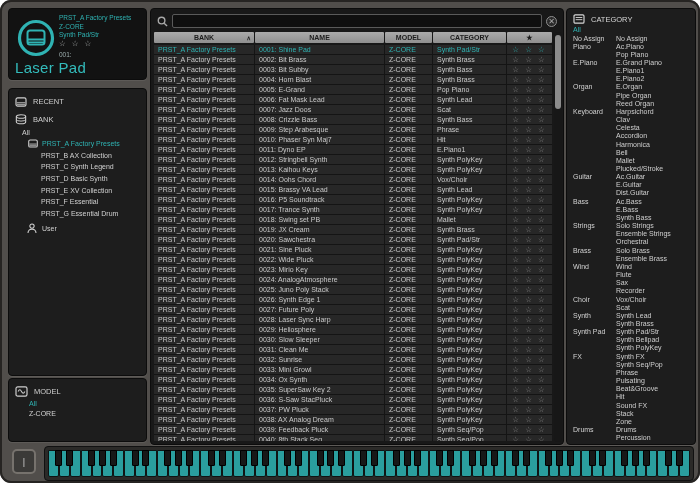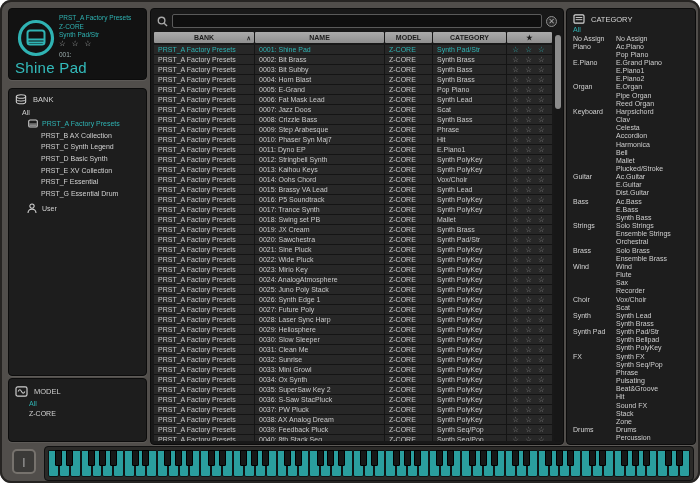--- a/index.html
+++ b/index.html
@@ -81,24 +81,32 @@
         <line x1="12" y1="24.3" x2="28" y2="24.3" stroke-width="1.4"></line>
       </svg>
     </span>
     <div class="info-lines">
       <div>PRST_A Factory Presets</div>
       <div>Z-CORE</div>
       <div>Synth Pad/Str</div>
       <div class="stars">☆ ☆ ☆</div>
       <div class="num">001:</div>
     </div>
-    <div class="patch-name">Shine Pad</div>
+    <div class="patch-name">Laser Pad</div>
   </section>
 
   <section class="panel tree-box">
+    <div class="tree-row" style="margin-top:5px;">
+      <svg width="12" height="10" viewBox="0 0 14 12" fill="none" stroke="#cfcfcf">
+        <rect x="1" y="1" width="12" height="10" rx="2" stroke-width="1.4"></rect>
+        <line x1="2" y1="7" x2="12" y2="7" stroke-width="1.2"></line>
+          <line x1="2" y1="9.2" x2="12" y2="9.2" stroke-width="1"></line>
+      </svg>
+      <span>RECENT</span>
+    </div>
     <div class="tree-row" style="margin-top:3px;">
       <svg width="12" height="11" viewBox="0 0 14 13" fill="none" stroke="#cfcfcf">
         <ellipse cx="7" cy="3" rx="5.5" ry="2.1" stroke-width="1.3"></ellipse>
         <path d="M1.5 3 v6.5 a5.5 2.1 0 0 0 11 0 V3" stroke-width="1.3"></path>
         <path d="M1.5 6.3 a5.5 2.1 0 0 0 11 0" stroke-width="1.1"></path>
       </svg>
       <span>BANK</span>
     </div>
     <div class="tree-sub">All</div>
     <div id="bankList">

